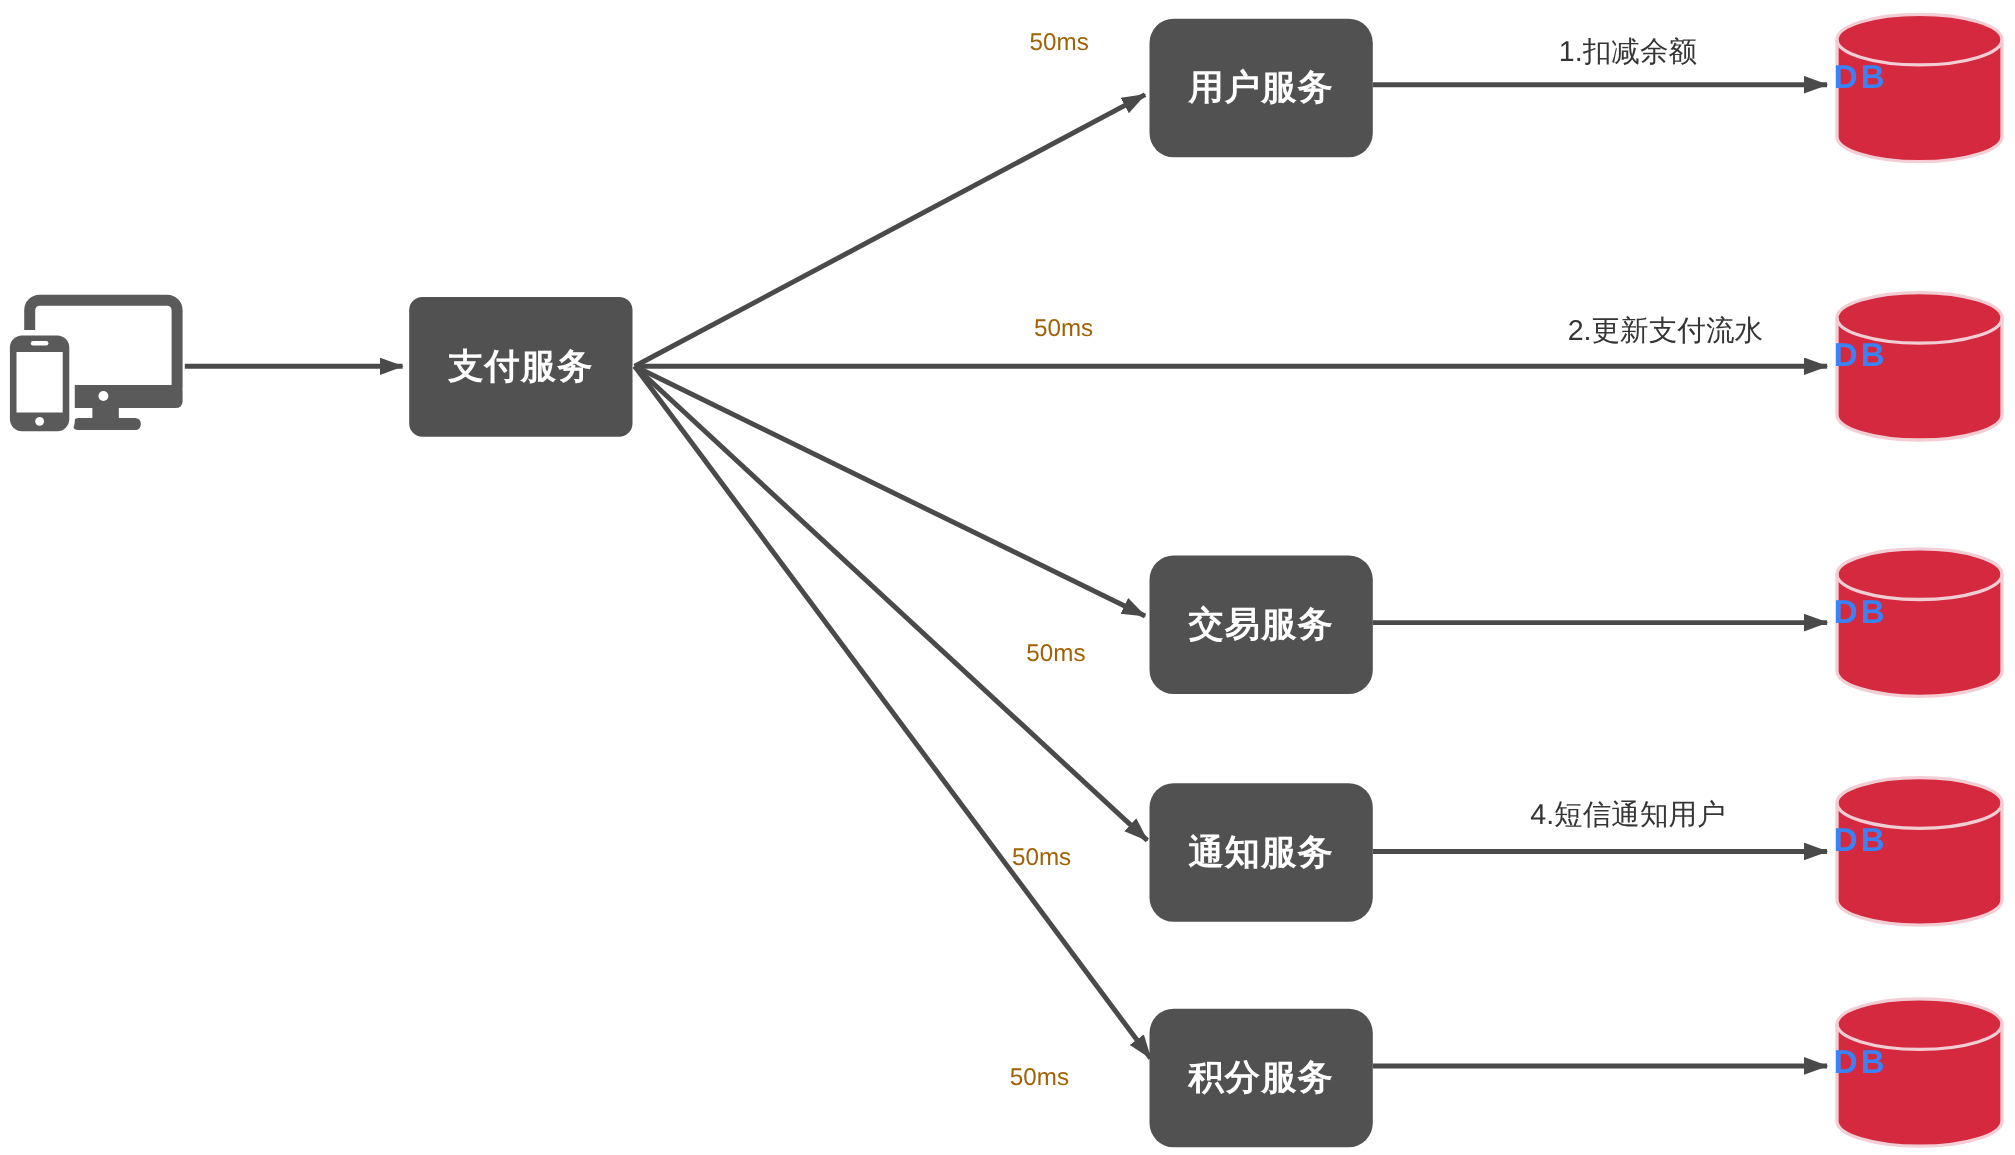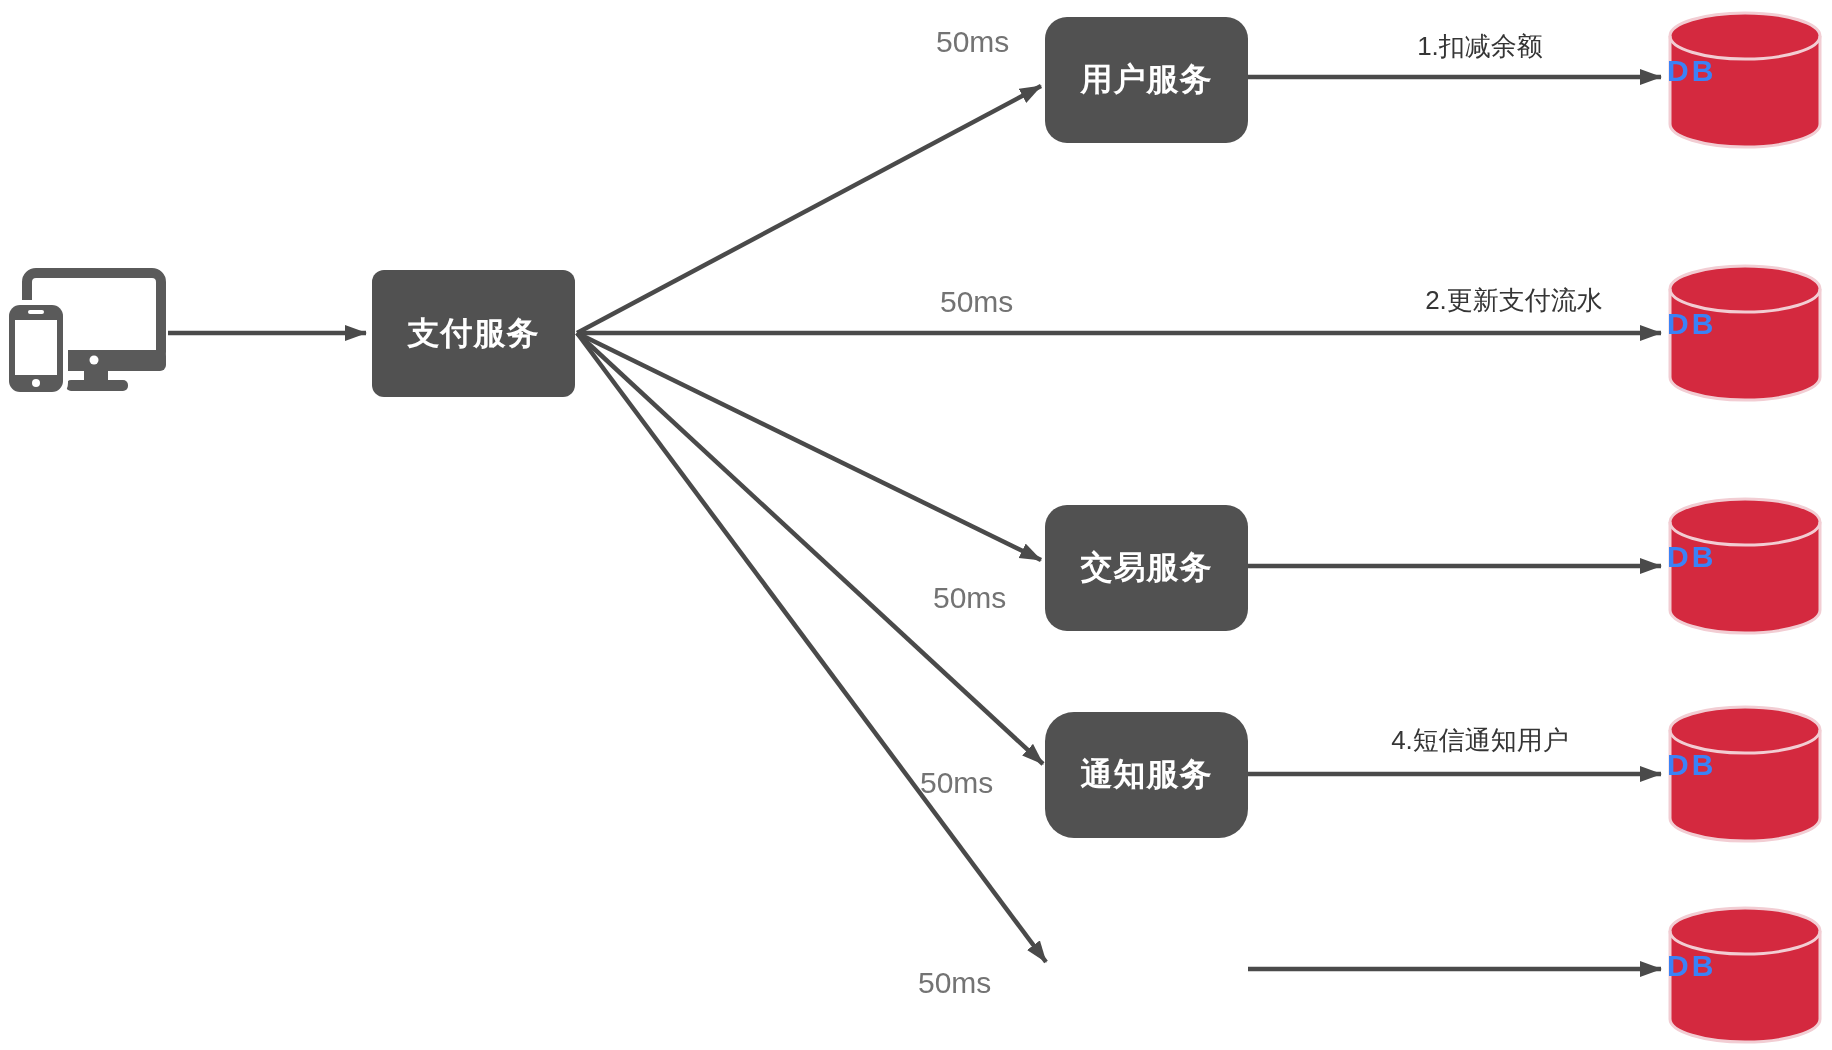--- a/index.html
+++ b/index.html
@@ -6,21 +6,21 @@
   body{font-family:"Liberation Sans","DejaVu Sans",sans-serif;}
   #canvas{position:relative;width:1832px;height:1050px;background:#ffffff;overflow:hidden;}
   #arrow-layer{position:absolute;left:0;top:0;width:1832px;height:1050px;z-index:1;}
   .node{position:absolute;z-index:2;display:flex;align-items:center;justify-content:center;}
   .service-box{background:#515151;border-radius:22px;color:#ffffff;font-weight:bold;
     font-size:32px;letter-spacing:1px;white-space:nowrap;}
   .db{z-index:2;}
   .db svg{position:absolute;left:0;top:0;}
   .db-label{position:absolute;left:0;top:44px;width:100%;text-align:left;color:#3b82f6;
     font-weight:bold;font-size:30px;letter-spacing:3px;}
-  .edge-label{position:absolute;z-index:3;color:#737373;font-size:30px;white-space:nowrap;}
+  .edge-label{position:absolute;z-index:3;color:#a16207;font-size:22px;white-space:nowrap;}
   .step-label{position:absolute;z-index:3;color:#353535;font-size:26px;white-space:nowrap;
     width:250px;text-align:center;}
   .client-icon-box{position:absolute;z-index:2;}
 </style>
 </head>
 <body>
 
 <div id="canvas">
 
   <svg id="arrow-layer">
@@ -64,24 +64,27 @@
   </div>
 
   <div class="node service-box" style="left:1045px;top:505px;width:203px;height:126px;">
     <span>交易服务</span>
   </div>
 
   <div class="node service-box" style="left:1045px;top:17px;width:203px;height:126px;">
     <span>用户服务</span>
   </div>
 
-  <div class="node service-box" style="left:1045px;top:712px;width:203px;height:126px;border-radius:29px;">
+  <div class="node service-box" style="left:1045px;top:712px;width:203px;height:126px;">
     <span>通知服务</span>
   </div>
 
+  <div class="node service-box" style="left:1045px;top:917px;width:203px;height:126px;">
+    <span>积分服务</span>
+  </div>
 
   <div class="node db" style="left:1667px;top:10px;width:156px;height:140px;">
     <svg width="156" height="140" viewBox="0 0 156 140">
       <path d="M3,26 a75,23 0 0 1 150,0 v88 a75,23 0 0 1 -150,0 z" fill="#D4293F" stroke="#F2CDD3" stroke-width="3"></path>
       <path d="M3,26 a75,23 0 0 0 150,0" fill="none" stroke="#F2CDD3" stroke-width="3"></path>
     </svg>
     <span class="db-label">DB</span>
   </div>
 
   <div class="node db" style="left:1667px;top:263px;width:156px;height:140px;">

